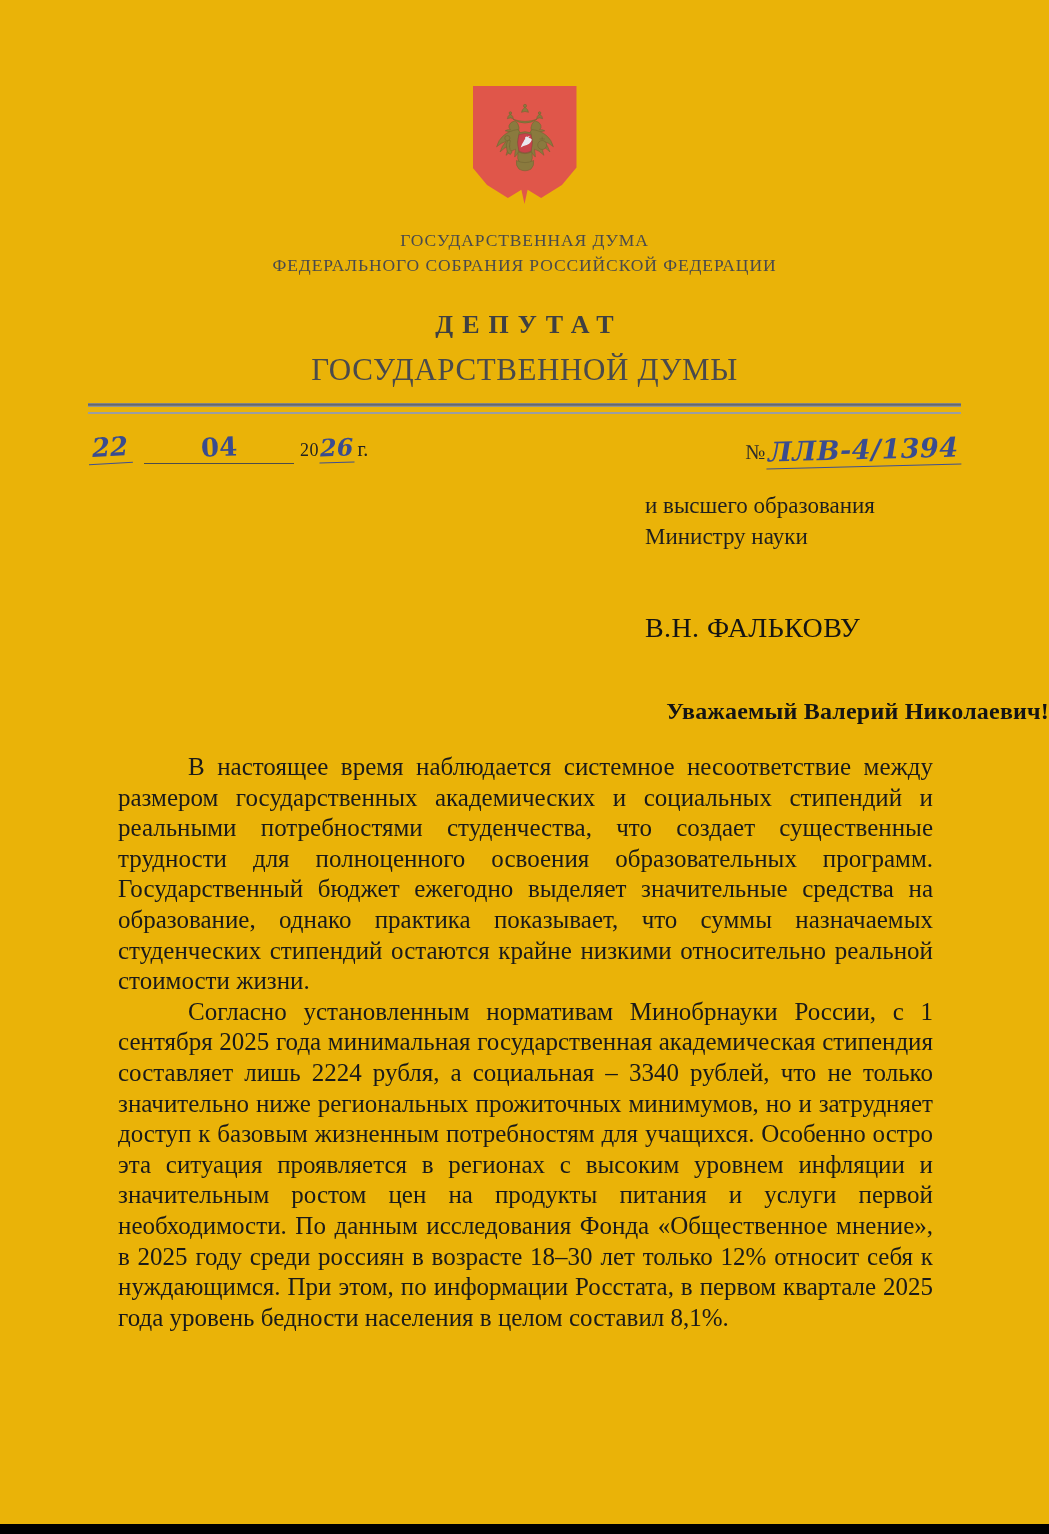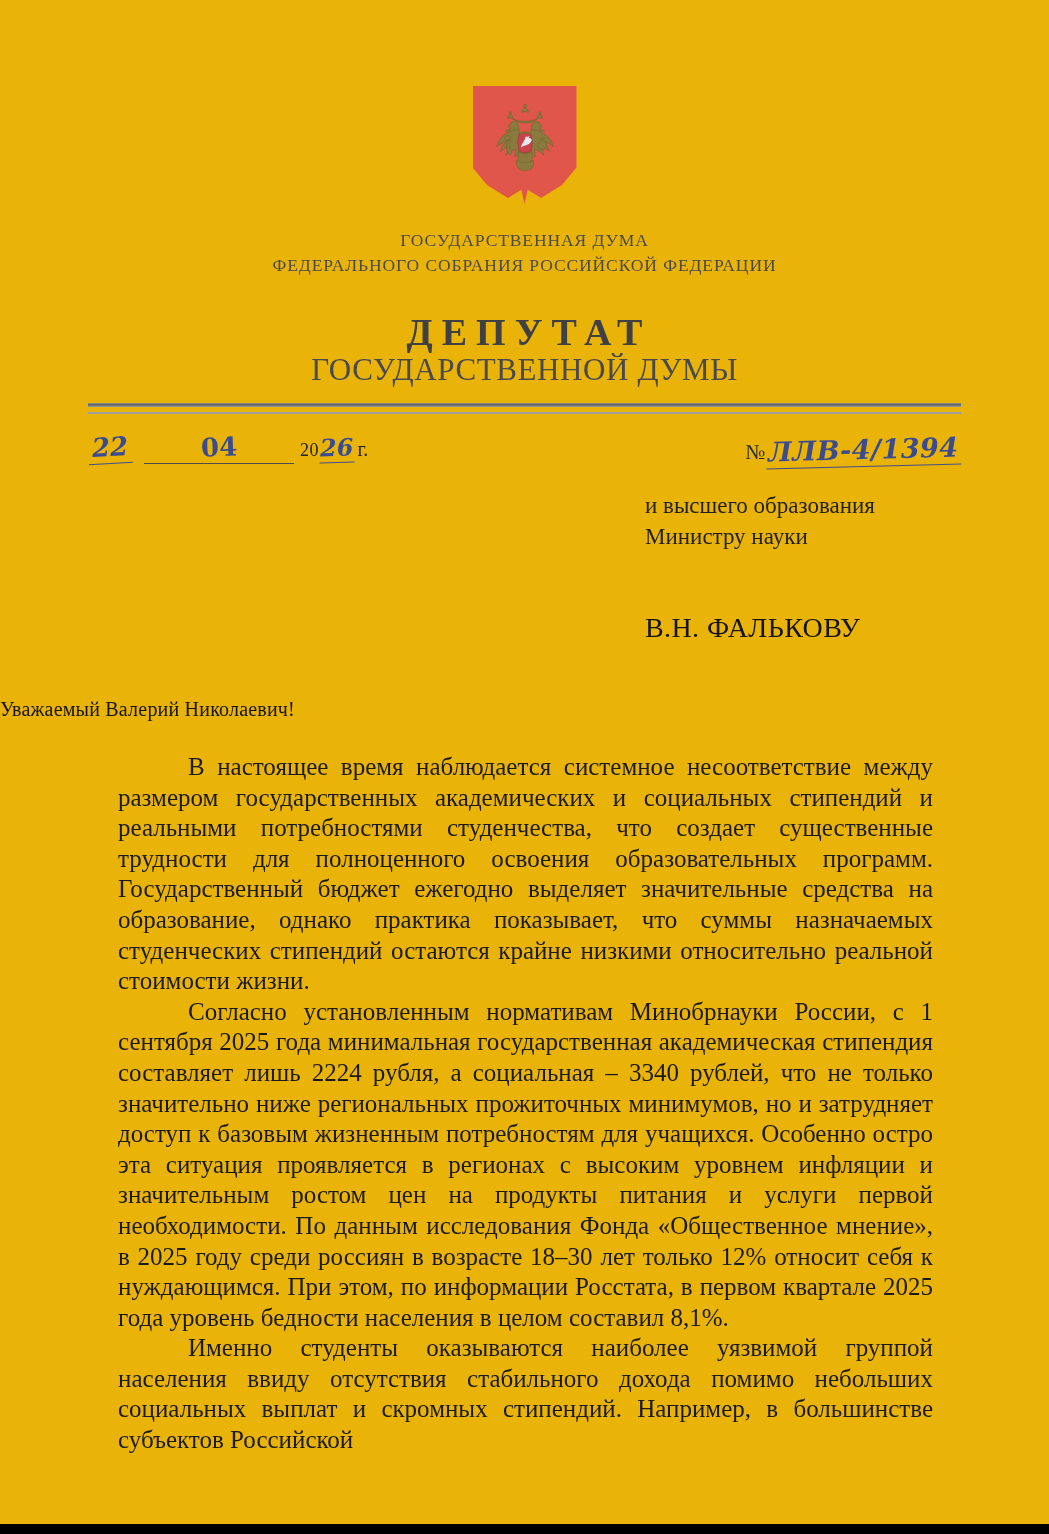--- a/index.html
+++ b/index.html
@@ -67,21 +67,21 @@
     letter-spacing: 0.9px;
     line-height: 25px;
     white-space: nowrap;
   }
   .deputat {
     position: absolute;
     left: 0;
     right: 0;
     top: 310px;
     text-align: center;
-    font-size: 38px;
+    font-size: 26px;
     font-weight: bold;
     letter-spacing: 9px;
     color: #3f4042;
     text-indent: 9px;
   }
   .duma-title {
     position: absolute;
     left: 0;
     right: 0;
     top: 352px;
@@ -223,23 +223,23 @@
     letter-spacing: 0.4px;
     color: #141414;
   }
 
   
   .salutation {
     position: absolute;
     left: 0;
     right: 0;
     top: 698px;
-    text-align: left;
-    font-size: 20px;
-    font-weight: normal;
+    text-align: right;
+    font-size: 24px;
+    font-weight: bold;
     color: #141414;
     letter-spacing: 0.2px;
   }
   .body {
     position: absolute;
     left: 118px;
     top: 752px;
     width: 815px;
     font-size: 25px;
     line-height: 30.6px;
@@ -348,17 +348,16 @@
     <div>и высшего образования</div>
     <div>Министру науки</div>
   </div>
   <div class="addressee-name">В.Н. ФАЛЬКОВУ</div>
 
   <div class="salutation">Уважаемый Валерий Николаевич!</div>
 
   <div class="body">
     <p>В настоящее время наблюдается системное несоответствие между размером государственных академических и социальных стипендий и реальными потребностями студенчества, что создает существенные трудности для полноценного освоения образовательных программ. Государственный бюджет ежегодно выделяет значительные средства на образование, однако практика показывает, что суммы назначаемых студенческих стипендий остаются крайне низкими относительно реальной стоимости жизни.</p>
     <p>Согласно установленным нормативам Минобрнауки России, с 1 сентября 2025 года минимальная государственная академическая стипендия составляет лишь 2224 рубля, а социальная – 3340 рублей, что не только значительно ниже региональных прожиточных минимумов, но и затрудняет доступ к базовым жизненным потребностям для учащихся. Особенно остро эта ситуация проявляется в регионах с высоким уровнем инфляции и значительным ростом цен на продукты питания и услуги первой необходимости. По данным исследования Фонда «Общественное мнение», в 2025 году среди россиян в возрасте 18–30 лет только 12% относит себя к нуждающимся. При этом, по информации Росстата, в первом квартале 2025 года уровень бедности населения в целом составил 8,1%.</p>
-    <p>Именно студенты оказываются наиболее уязвимой группой населения ввиду отсутствия стабильного дохода помимо небольших социальных выплат и скромных стипендий. Например, в большинстве субъектов Российской</p>
   </div>
 
   <div class="scan-edge"></div>
 </div>
 
 </body></html>

